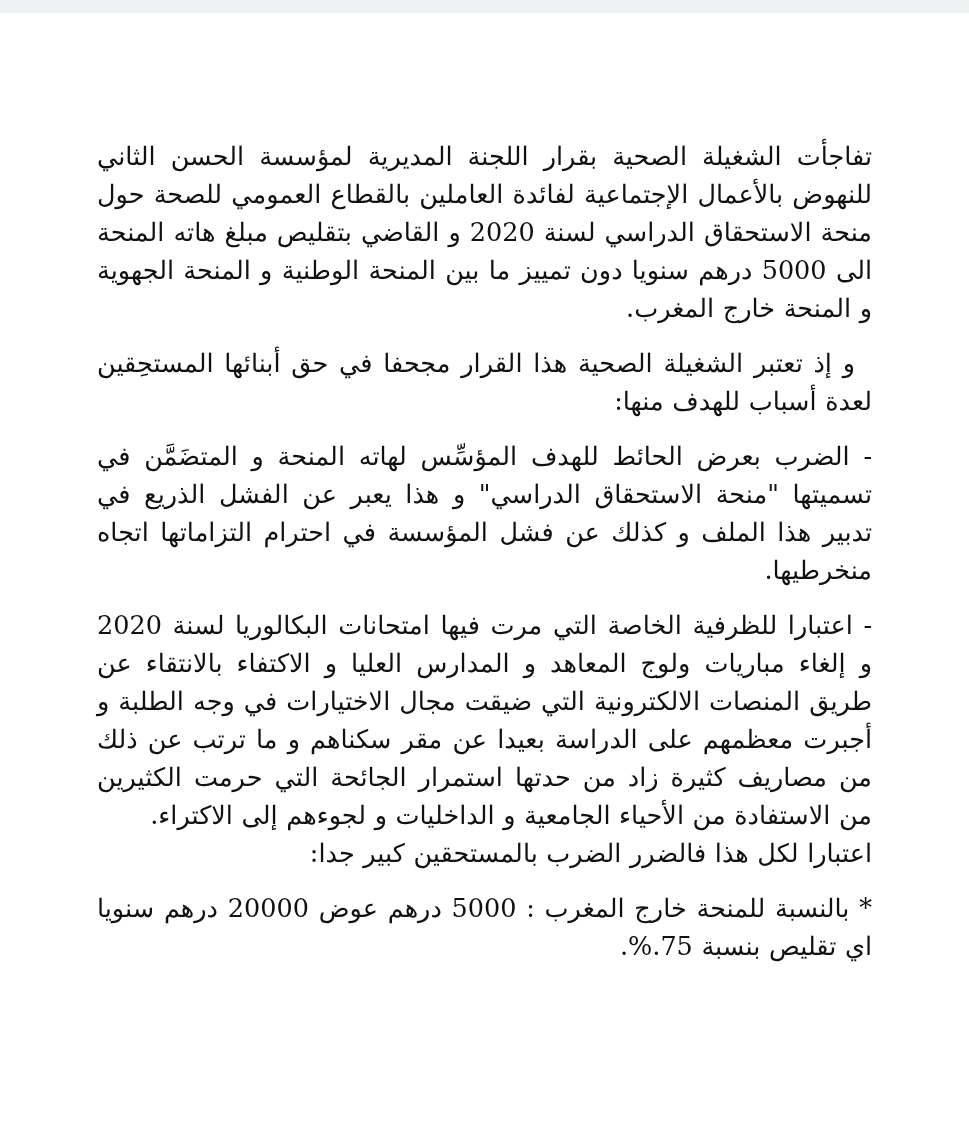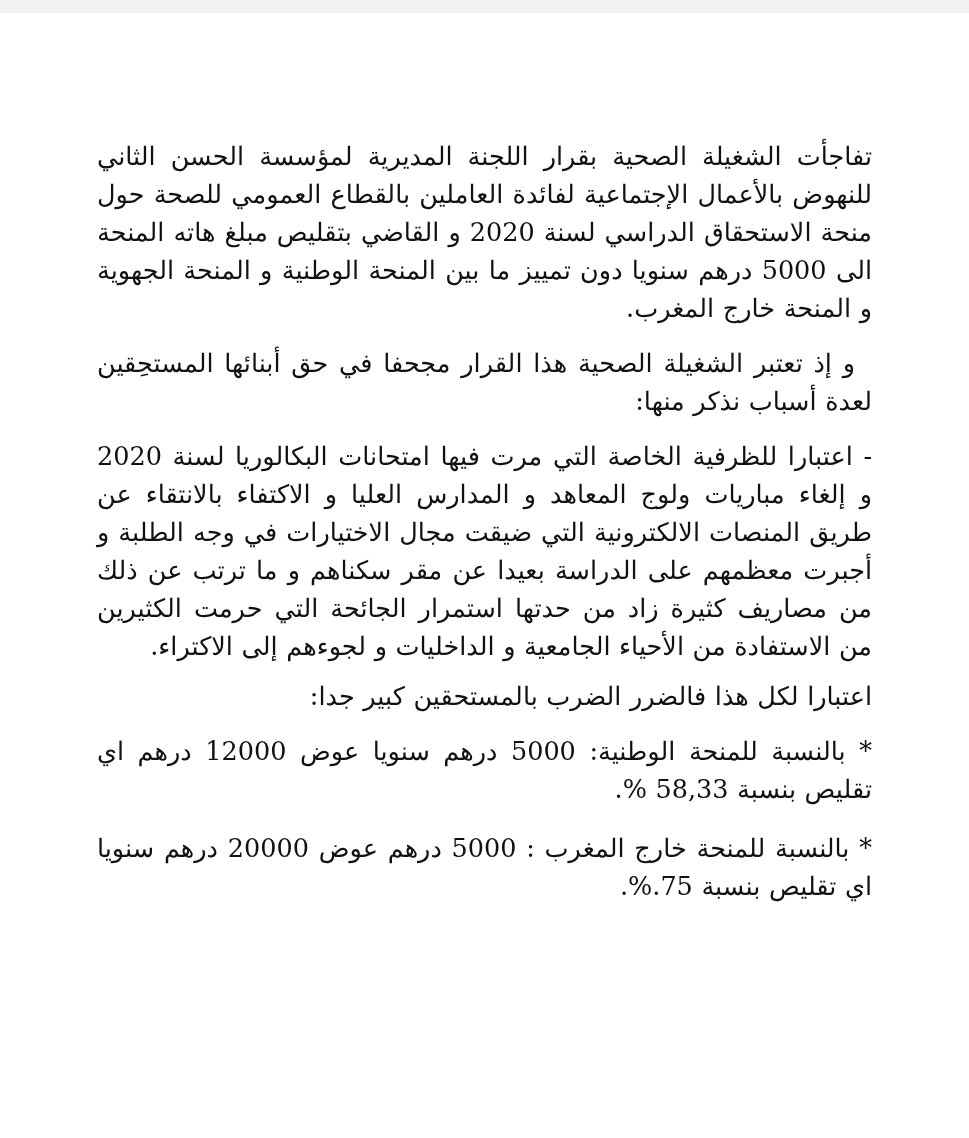--- a/index.html
+++ b/index.html
@@ -52,43 +52,43 @@
     text-align: justify;
     text-justify: inter-word;
     unicode-bidi: embed;
     word-spacing: 0.5px;
     hyphens: none;
   }
 
   
   p.gap-sm { margin-bottom: 17px; }
   p.gap-md { margin-bottom: 21px; }
-  p.gap-none { margin-bottom: 12px; }
+  p.gap-none { margin-bottom: 0; }
 
   
   p.indent { text-indent: 17px; }
 </style>
 </head>
 <body>
 
 <div class="viewer-top-band"></div>
 
 <div class="page">
 
   <div class="text-block">
 
     <p class="para gap-sm">تفاجأت الشغيلة الصحية بقرار اللجنة المديرية لمؤسسة الحسن الثاني للنهوض بالأعمال الإجتماعية لفائدة العاملين بالقطاع العمومي للصحة حول منحة الاستحقاق الدراسي لسنة 2020 و القاضي  بتقليص مبلغ هاته المنحة الى 5000 درهم سنويا دون تمييز ما بين المنحة الوطنية و المنحة الجهوية و المنحة خارج المغرب.</p>
 
-    <p class="para indent gap-sm">و إذ تعتبر الشغيلة الصحية هذا القرار مجحفا في حق أبنائها المستحِقين لعدة أسباب نذكر منها:</p>
+    <p class="para indent gap-sm">و إذ تعتبر الشغيلة الصحية هذا القرار مجحفا في حق أبنائها المستحِقين لعدة أسباب للهدف منها:</p>
 
+    <p class="para gap-sm">- الضرب بعرض الحائط للهدف المؤسِّس لهاته المنحة و المتضَمَّن في تسميتها  "منحة الاستحقاق الدراسي" و هذا يعبر عن الفشل الذريع في تدبير  هذا الملف و كذلك  عن فشل المؤسسة في احترام التزاماتها اتجاه منخرطيها.</p>
 
     <p class="para gap-none">- اعتبارا للظرفية الخاصة التي مرت فيها امتحانات البكالوريا لسنة 2020 و إلغاء مباريات ولوج المعاهد و المدارس العليا و الاكتفاء بالانتقاء عن طريق المنصات الالكترونية التي ضيقت مجال الاختيارات  في وجه الطلبة و أجبرت معظمهم على الدراسة بعيدا عن مقر سكناهم  و ما ترتب عن ذلك من مصاريف كثيرة زاد من حدتها استمرار الجائحة التي حرمت الكثيرين من الاستفادة من الأحياء الجامعية و الداخليات و لجوءهم إلى الاكتراء.</p>
 
     <p class="para gap-sm">اعتبارا لكل هذا فالضرر الضرب بالمستحقين كبير جدا:</p>
 
 
-    <p class="para gap-md">* بالنسبة للمنحة الوطنية: 5000 درهم سنويا عوض 12000 درهم اي تقليص بنسبة 58,33 %.</p>
 
     <p class="para gap-md">* بالنسبة للمنحة خارج المغرب : 5000 درهم عوض 20000 درهم سنويا اي تقليص بنسبة 75.%.</p>
 
   </div>
 
 </div>
 
 </body></html>

